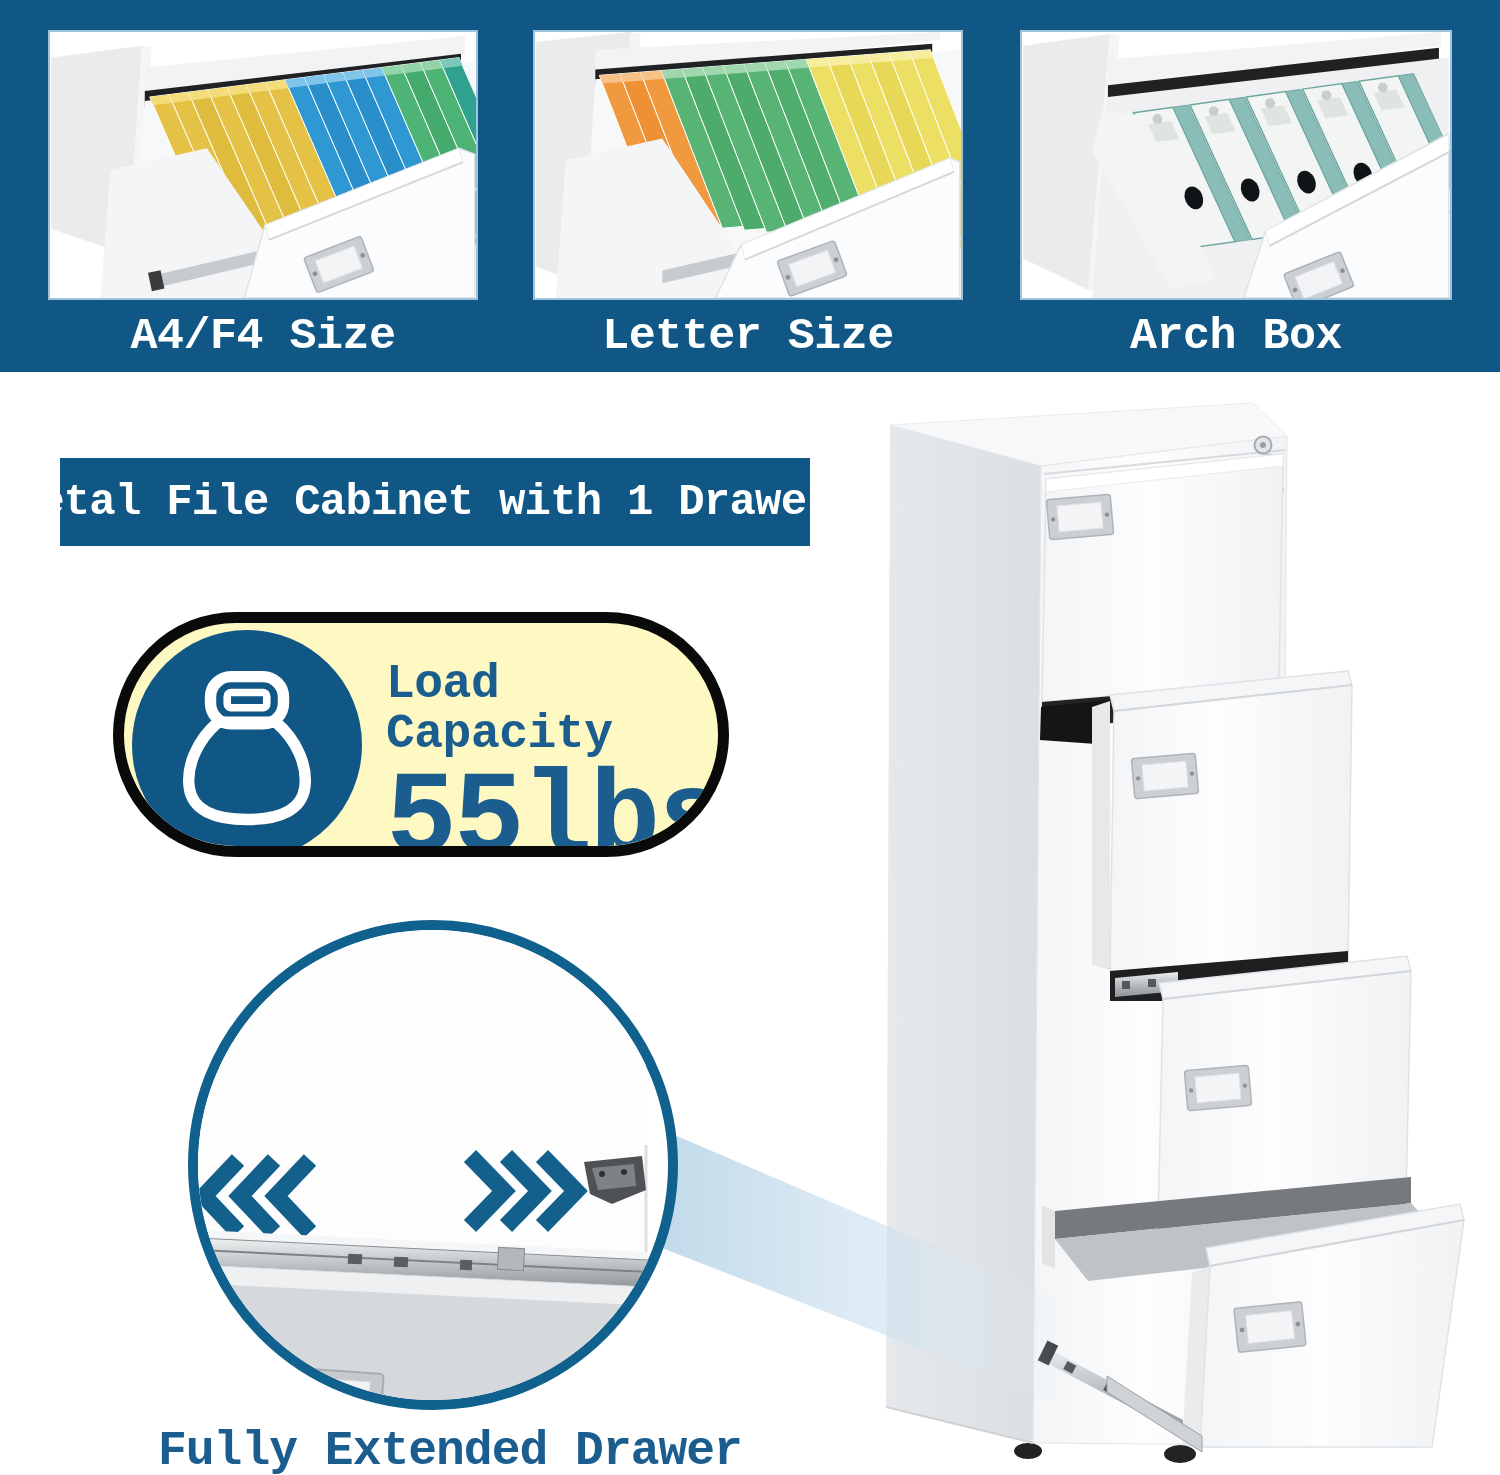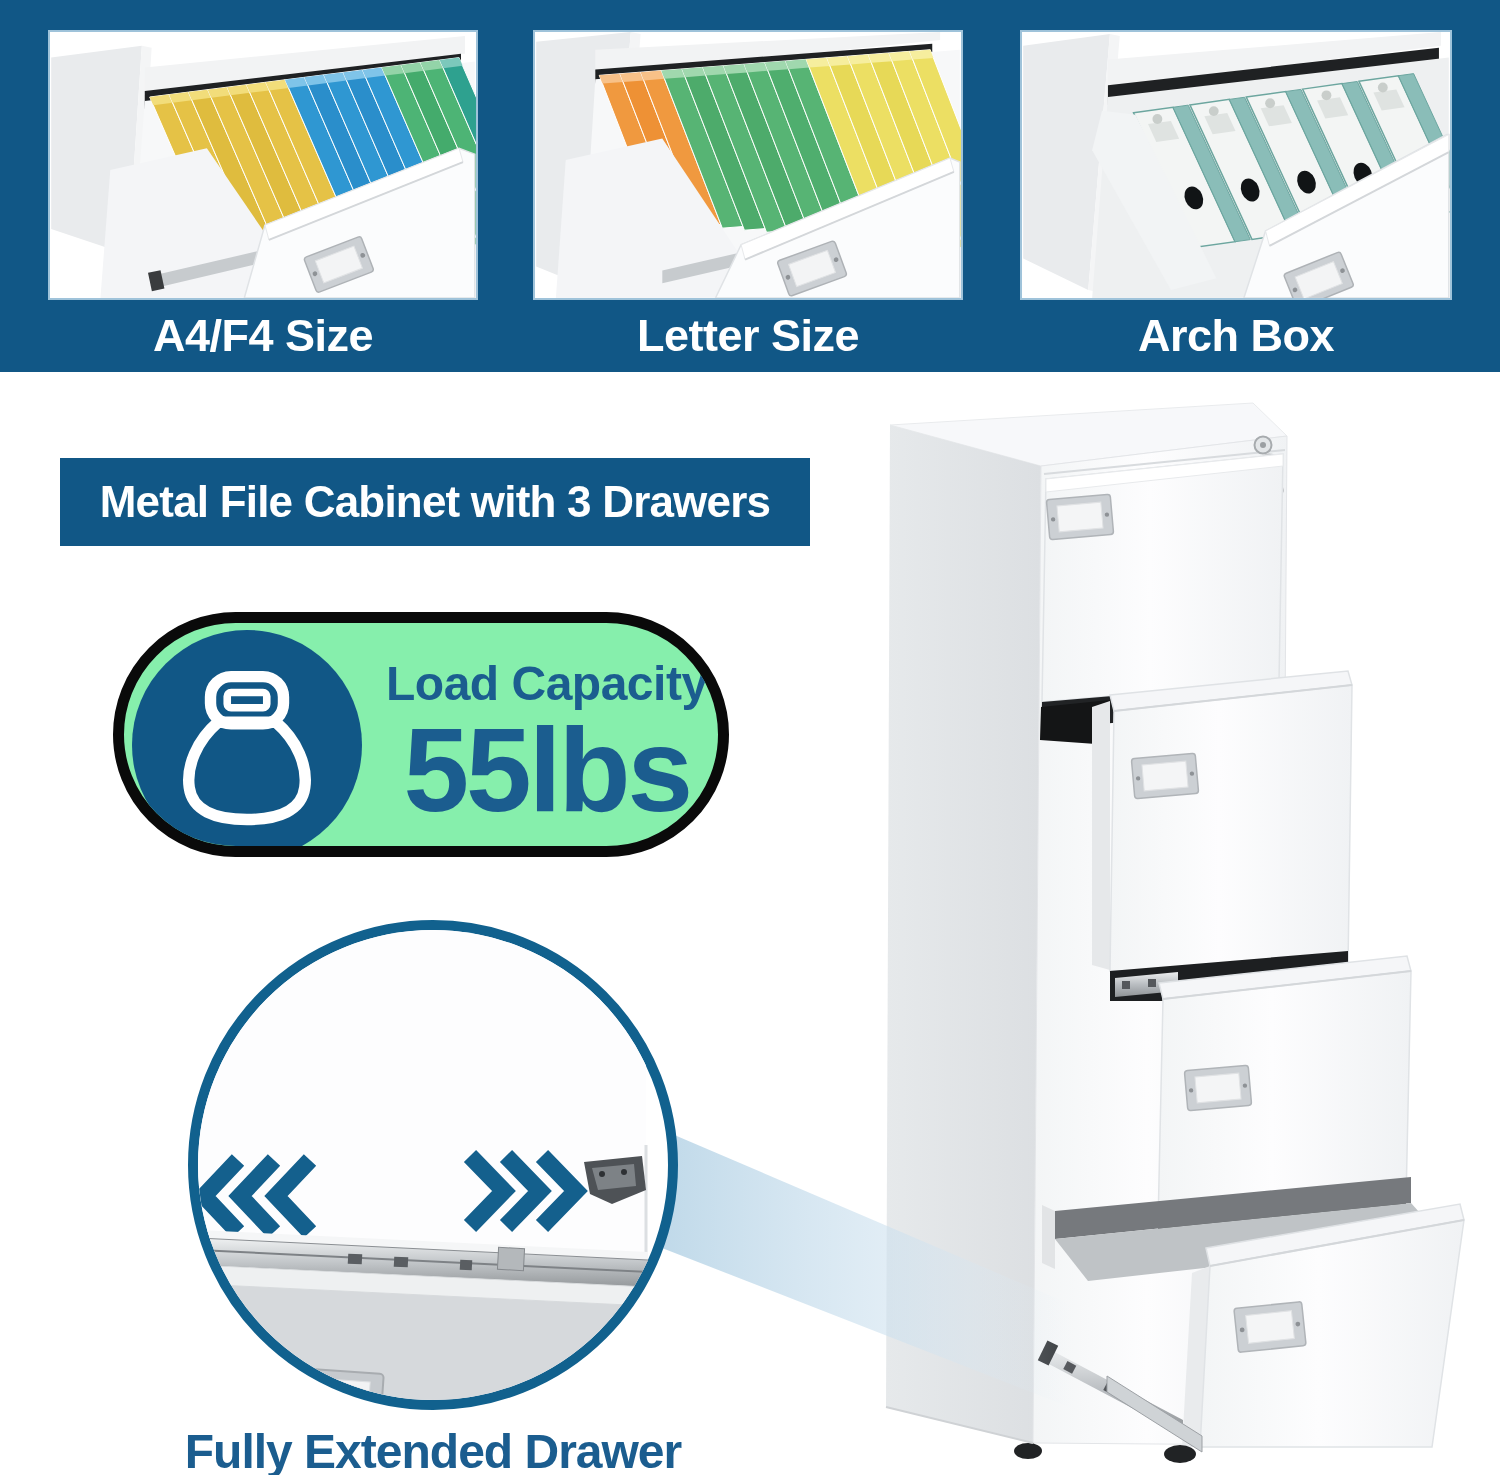--- a/index.html
+++ b/index.html
@@ -1,38 +1,38 @@
 <!DOCTYPE html>
 <html style="--blue: #115786; --text-blue: #1b5d8f; --ring-blue: #11618e; --chevron-blue: #14608d; --photo-edge: #9fc3da; --pill-border: #0a0a0a; --beam: #bcd7e8; --slot-dark: #1f2123; --cabinet-side: #e9ecee; --metal: #c9cdd1; --binder-spine: #f3f5f4; --binder-body: #8abdb8; --binder-side: #6ca69f; --binder-hole: #111416;"><head>
 <meta charset="utf-8">
 <style>
   html,body{margin:0;padding:0;background:#fff;}
   .stage{position:relative;width:1500px;height:1475px;background:#fff;overflow:hidden;
-         font-family:Liberation Sans, sans-serif;-webkit-font-smoothing:antialiased;}
+         font-family:Liberation Mono, monospace;-webkit-font-smoothing:antialiased;}
 
   
   .top-strip{position:absolute;left:0;top:0;width:1500px;height:372px;background:var(--blue);}
   .photo{position:absolute;top:30px;height:270px;background:#fff;border:2px solid var(--photo-edge);box-sizing:border-box;overflow:hidden;}
   .photo svg{display:block;width:100%;height:100%;}
   .photo-1{left:48px;width:430px;}
   .photo-2{left:533px;width:430px;}
   .photo-3{left:1020px;width:432px;}
   .panel-caption{position:absolute;top:308px;height:56px;display:flex;align-items:center;justify-content:center;
                  color:#fff;font-weight:bold;font-size:45px;letter-spacing:-0.5px;}
   .cap-1{left:48px;width:430px;}
   .cap-2{left:533px;width:430px;}
   .cap-3{left:1020px;width:432px;}
 
   
   .banner{position:absolute;left:60px;top:458px;width:750px;height:88px;background:var(--blue);
           display:flex;align-items:center;justify-content:center;}
   .banner span{color:#fff;font-weight:bold;font-size:44px;letter-spacing:-0.8px;white-space:nowrap;}
 
   
-  .pill{position:absolute;left:113px;top:612px;width:616px;height:245px;background:#86efac;
+  .pill{position:absolute;left:113px;top:612px;width:616px;height:245px;background:#fef9c3;
         border:11px solid var(--pill-border);border-radius:140px;box-sizing:border-box;overflow:hidden;}
   .pill-circle{position:absolute;left:8px;top:7px;width:230px;height:230px;border-radius:50%;background:var(--blue);
                display:flex;align-items:center;justify-content:center;}
   .pill-circle svg{width:152px;height:172px;}
   .pill-text{position:absolute;left:262px;top:36px;}
   .pill-label{color:var(--text-blue);font-weight:bold;font-size:48px;letter-spacing:-0.5px;line-height:1.05;}
   .pill-value{color:var(--text-blue);font-weight:bold;font-size:118px;letter-spacing:-3px;line-height:1.0;margin-top:2px;text-align:center;}
 
   
   .inset{position:absolute;left:188px;top:920px;width:490px;height:490px;border-radius:50%;
@@ -221,21 +221,21 @@
         </g>
       </svg>
     </figure>
 
     <figcaption class="panel-caption cap-1">A4/F4 Size</figcaption>
     <figcaption class="panel-caption cap-3">Arch Box</figcaption>
     <figcaption class="panel-caption cap-2">Letter Size</figcaption>
   </section>
 
   <div class="banner">
-    <span>Metal File Cabinet with 3 Drawers</span>
+    <span>Metal File Cabinet with 1 Drawers</span>
   </div>
 
   <div class="pill">
     <div class="pill-circle">
       <svg viewBox="0 0 200 220">
         <path d="M62,80 C34,104 20,138 24,166 C28,196 58,208 100,208 C142,208 172,196 176,166 C180,138 166,104 138,80 Z" fill="none" stroke="#fff" stroke-width="15" stroke-linejoin="round"></path>
         <rect x="52" y="20" width="96" height="62" rx="27" fill="none" stroke="#fff" stroke-width="15"></rect>
         <rect x="74" y="41" width="52" height="20" rx="5" fill="none" stroke="#fff" stroke-width="10"></rect>
       </svg>
     </div>

